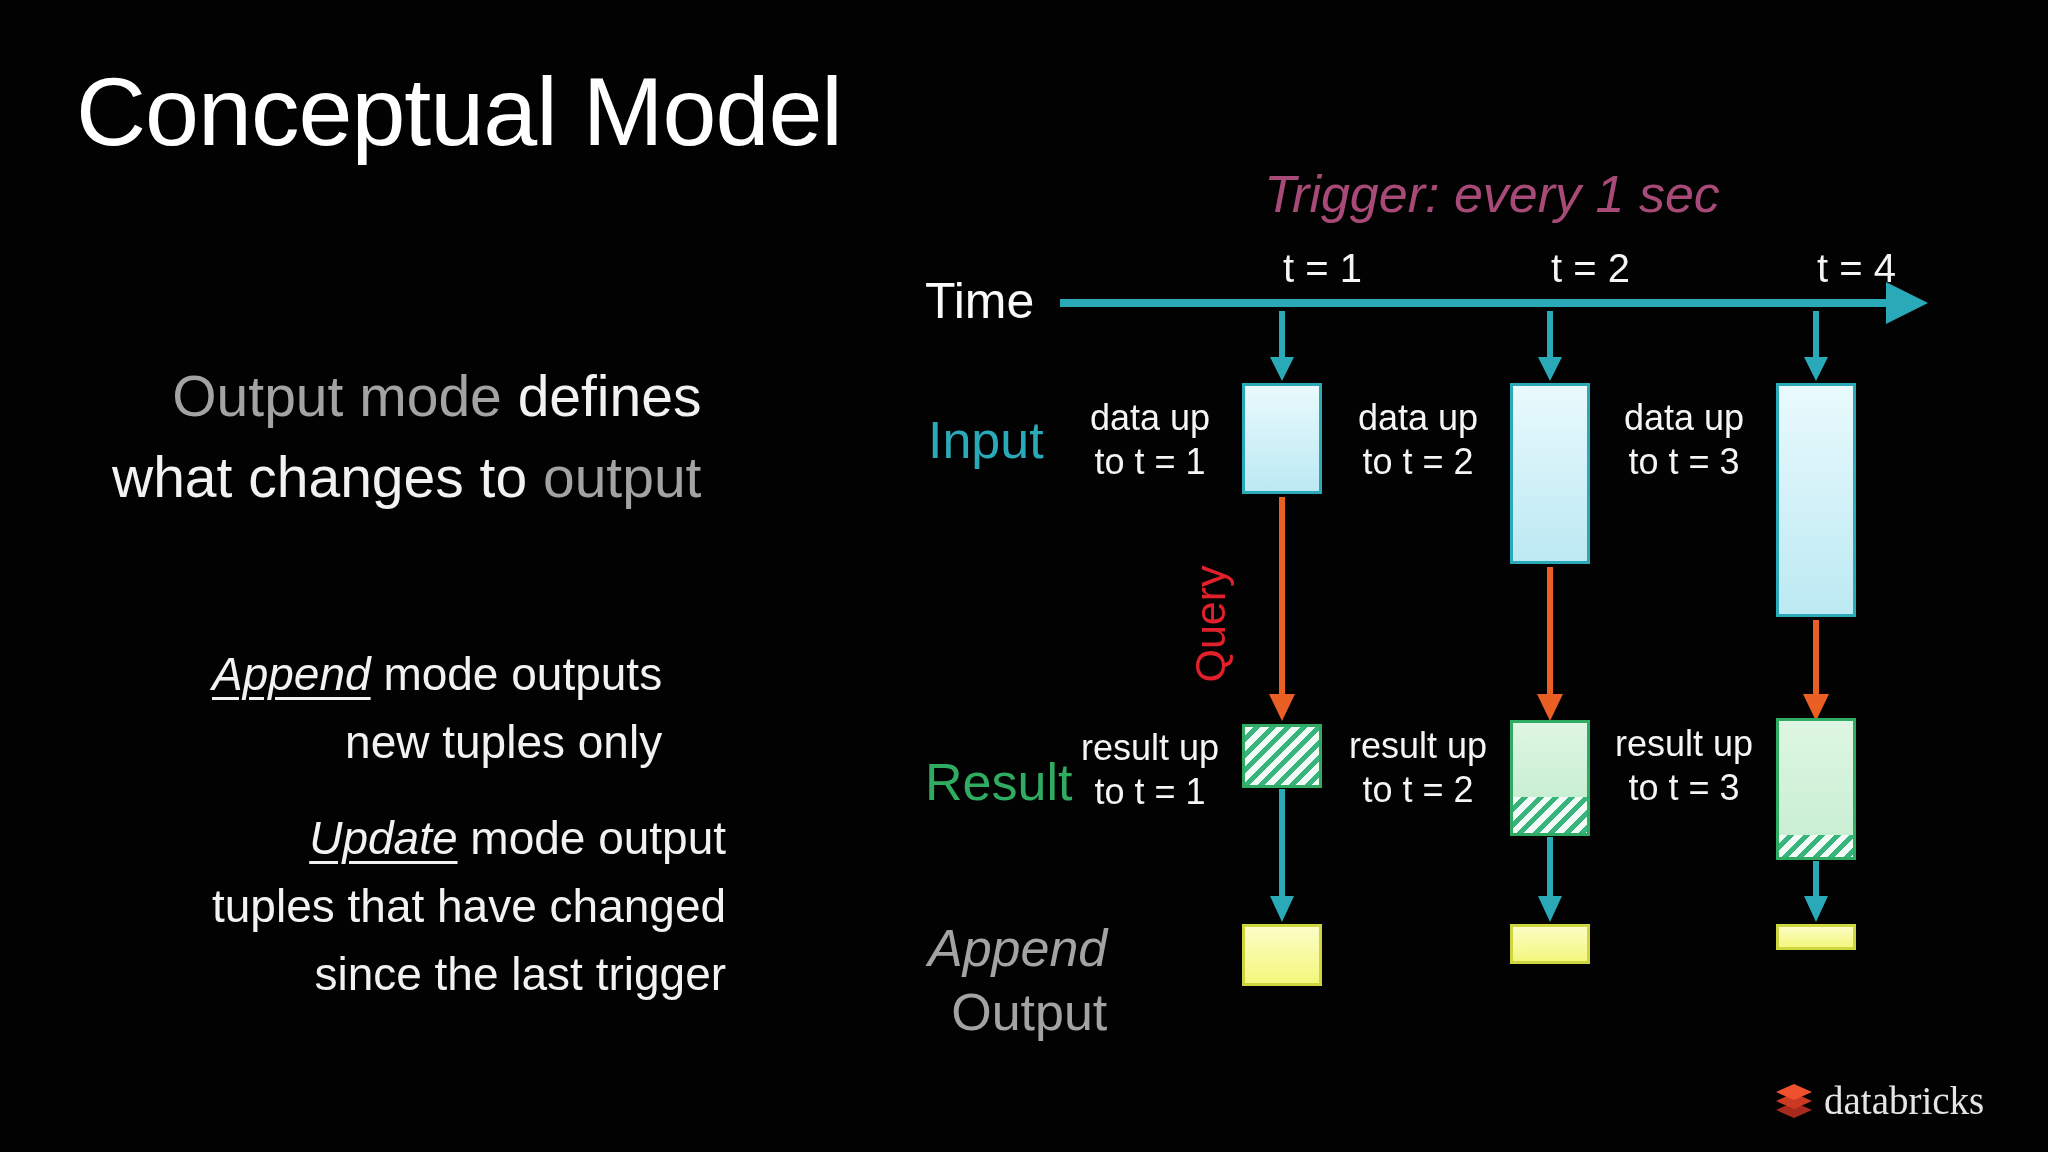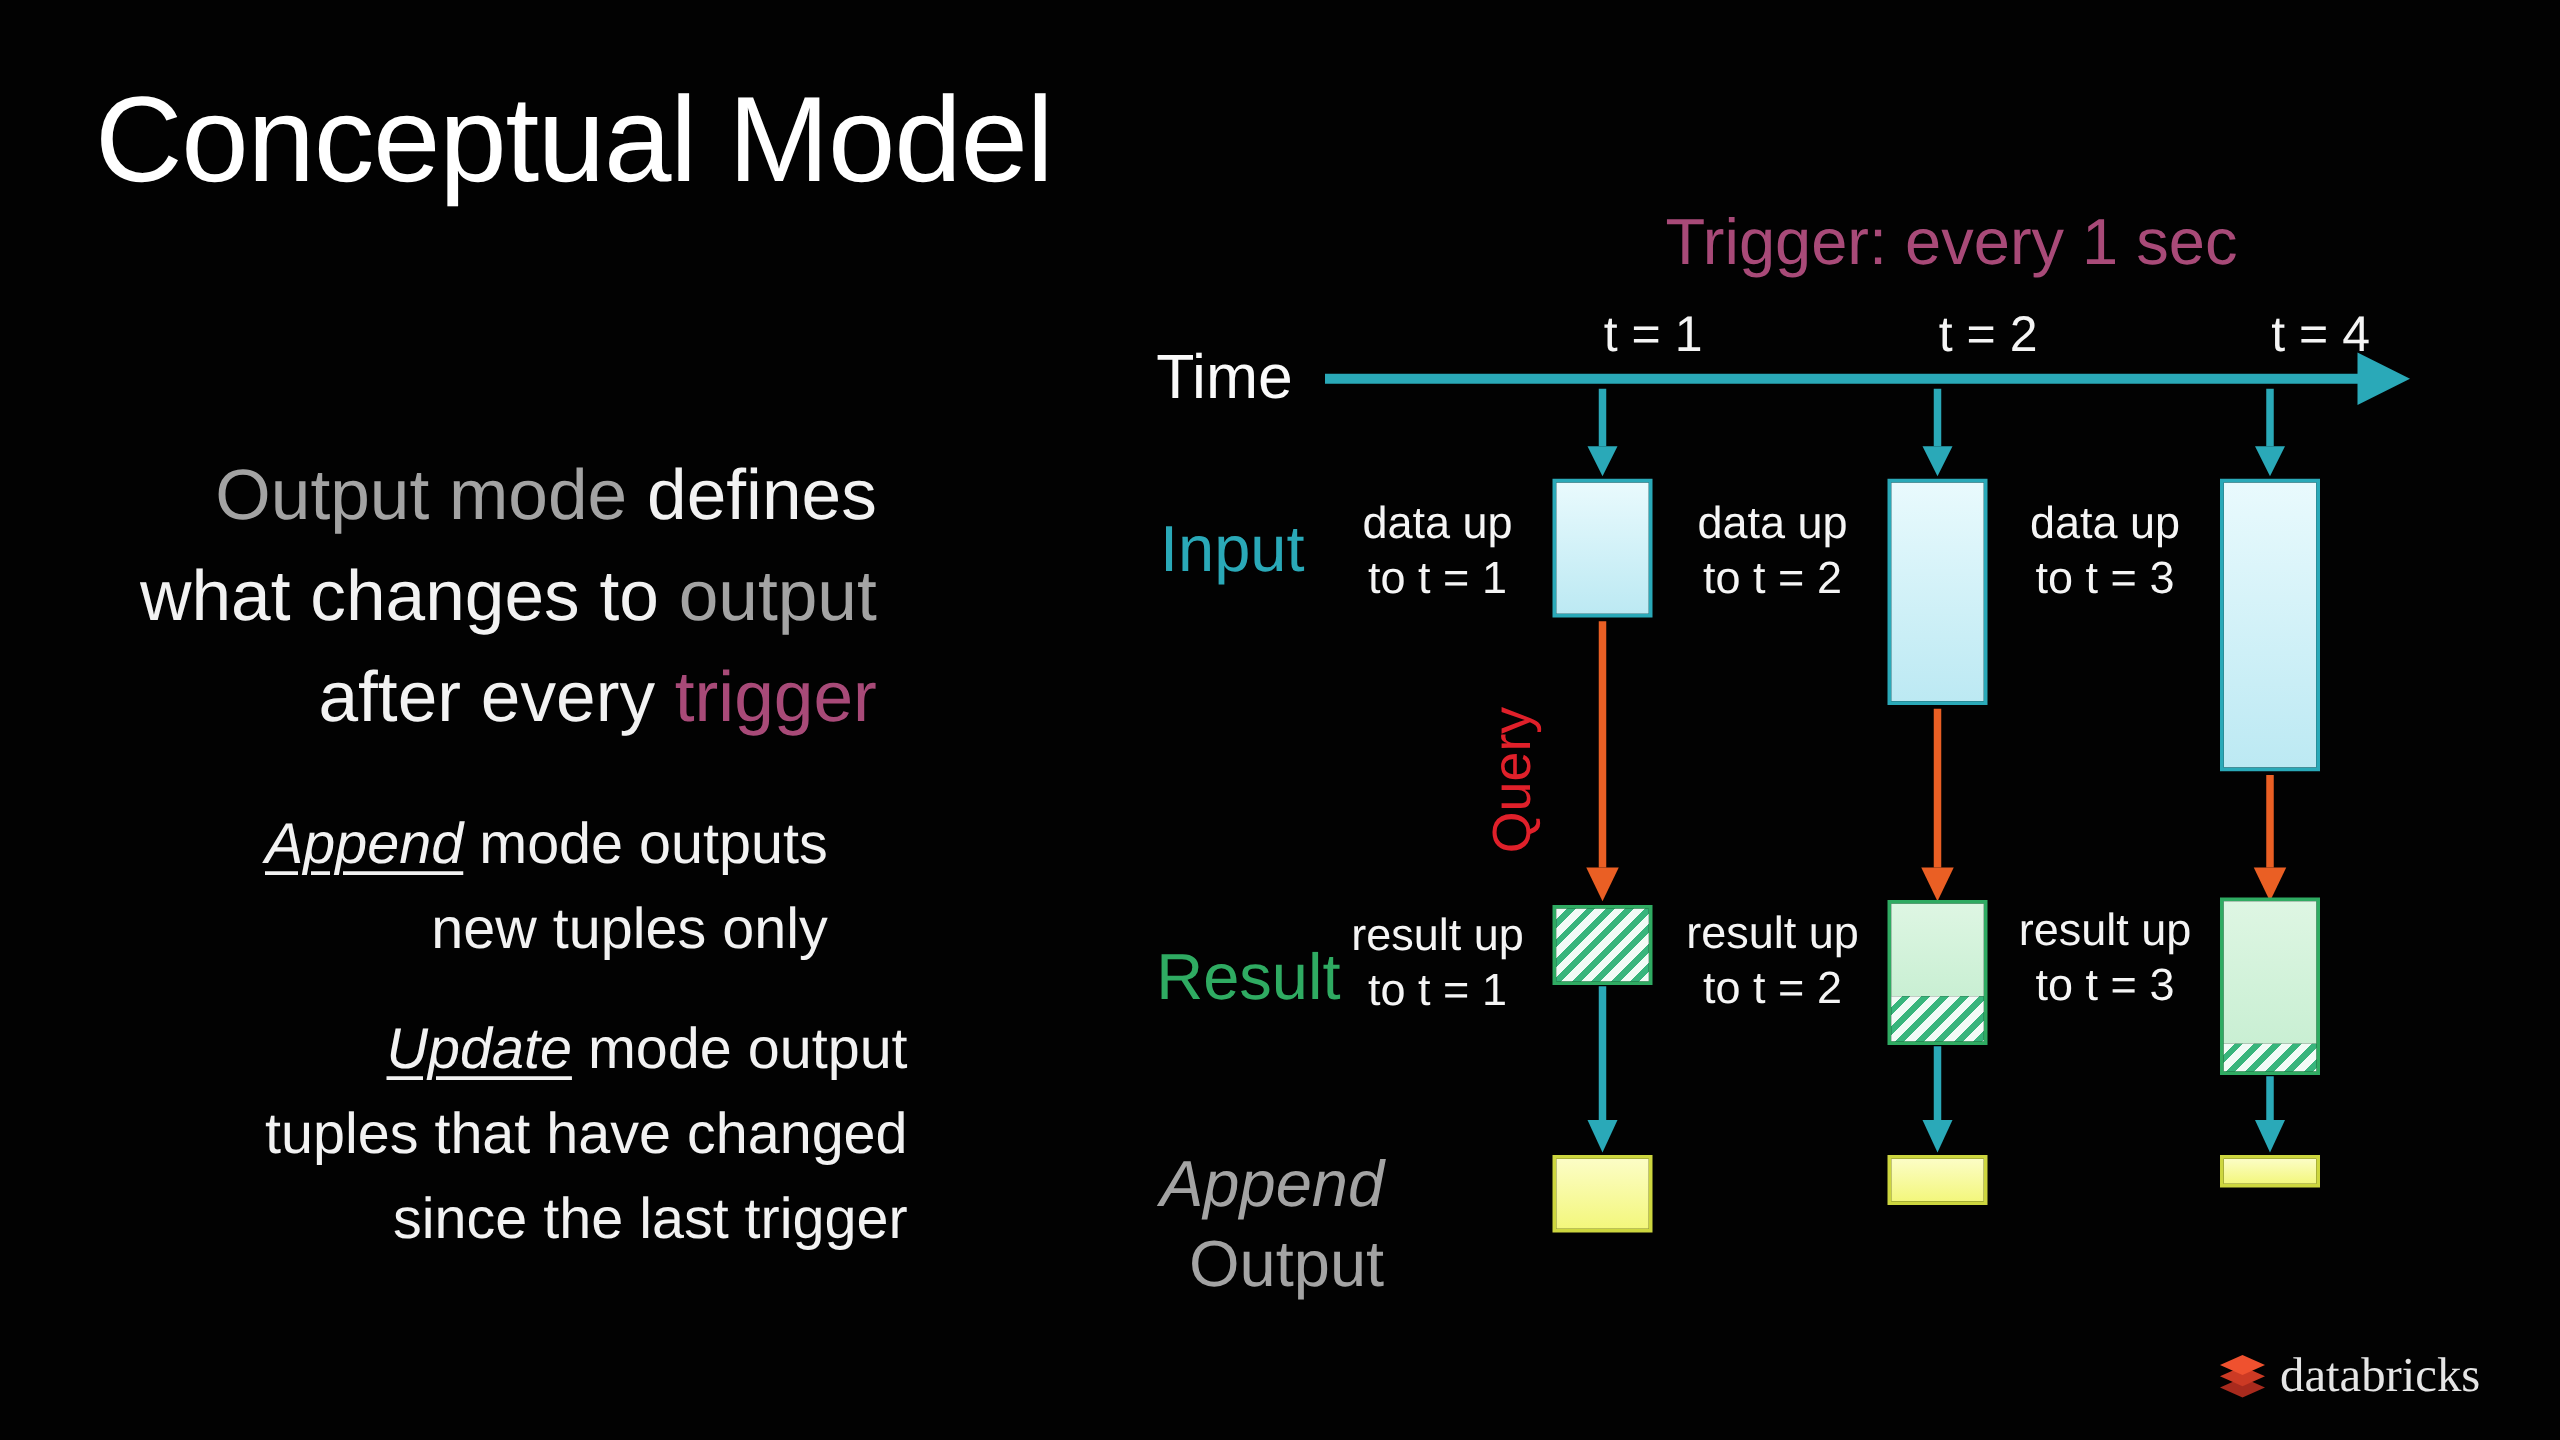--- a/index.html
+++ b/index.html
@@ -15,21 +15,21 @@
   .greentx{color:#2fab62;}
   .redtx{color:#e0202a;}
 
   #title{left:76px;top:56px;font-size:97px;font-weight:400;color:#ffffff;letter-spacing:-1px;}
   #para{left:112px;top:356px;font-size:57px;line-height:81px;font-weight:400;}
   .bullet{left:212px;font-size:46px;line-height:68px;color:#f2f2f2;}
   #bullet-append{top:640px;}
   #bullet-update{top:804px;}
   .term{font-style:italic;text-decoration:underline;text-decoration-thickness:3px;text-underline-offset:7px;}
 
-  #trigger-heading{left:1310px;top:164px;width:480px;font-size:52px;}
+  #trigger-heading{left:1252px;top:164px;width:480px;text-align:center;font-size:52px;font-style:italic;}
   #time-label{left:925px;top:272px;font-size:50px;color:#fafafa;}
   #input-label{left:928px;top:410px;font-size:52px;}
   #result-label{left:925px;top:724px;font-size:52px;margin-top:28px;}
   #append-output-label{left:928px;top:916px;font-size:52px;line-height:64px;}
 
   .axis-line{left:1060px;top:299px;width:832px;height:8px;background:#2aa9b8;}
   .axis-head{left:1886px;top:282px;width:0;height:0;border-left:42px solid #2aa9b8;border-top:21px solid transparent;border-bottom:21px solid transparent;}
 
   .t-label{top:246px;width:160px;text-align:right;font-size:40px;color:#f5f5f5;}
 
@@ -60,21 +60,20 @@
 </head>
 <body>
 
 <div id="slide">
 
   <div id="title" class="abs">Conceptual Model</div>
 
   <div id="para" class="abs">
     <div><span class="lime">Output mode</span><span class="white"> defines</span></div>
     <div><span class="white">what changes to </span><span class="lime">output</span></div>
-    <div><span class="white">after every </span><span class="purple">trigger</span></div>
   </div>
 
   <div id="bullet-append" class="abs bullet">
     <div><span class="term">Append</span><span> mode outputs</span></div>
     <div>new tuples only</div>
   </div>
 
   <div id="bullet-update" class="abs bullet">
     <div><span class="term">Update</span><span> mode output</span></div>
     <div>tuples that have changed</div>

